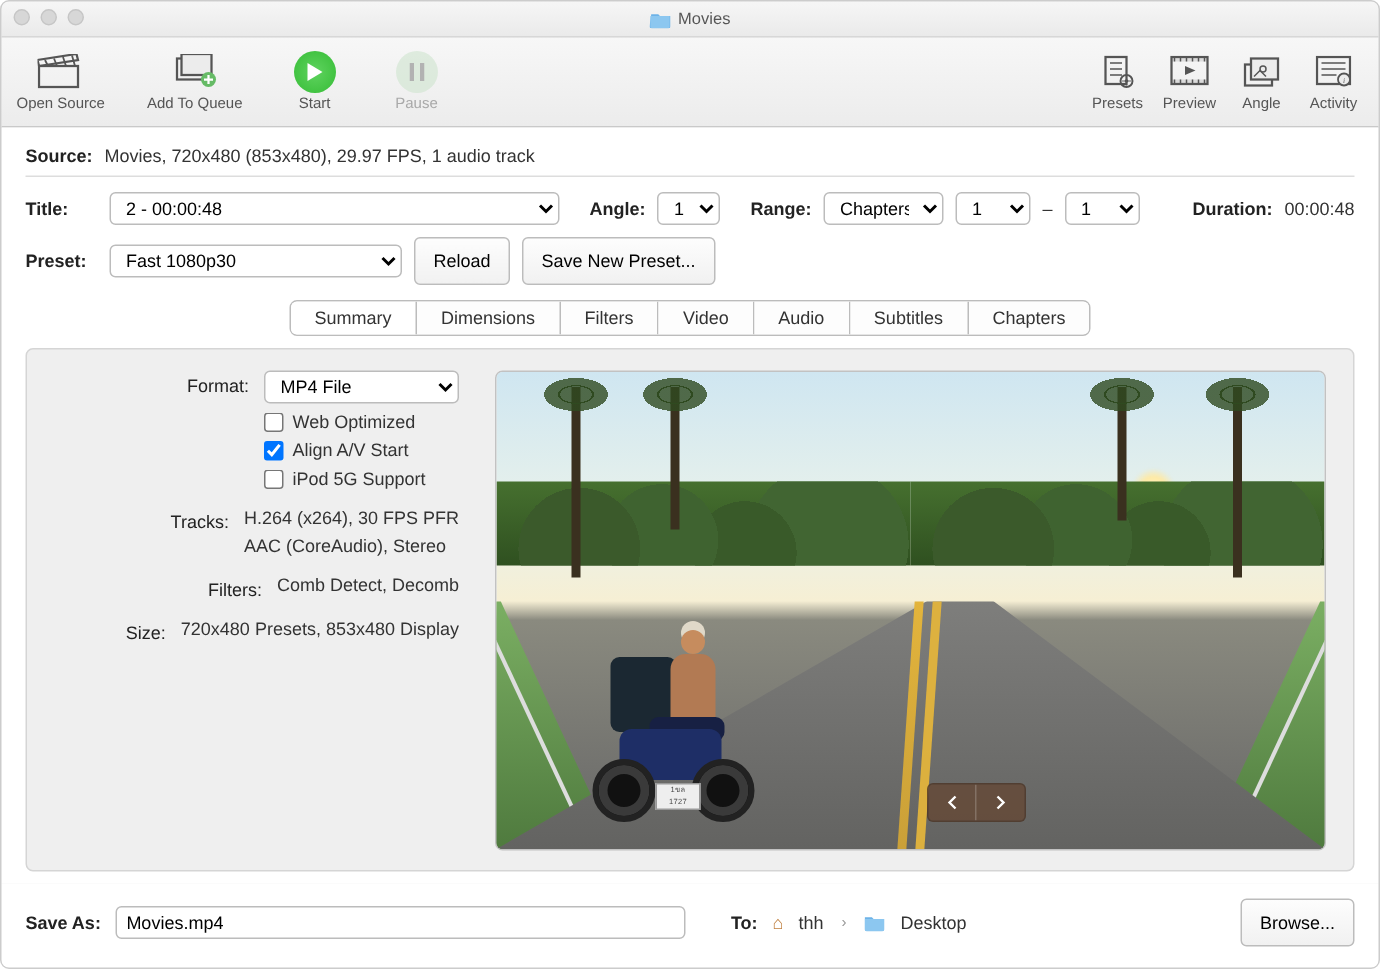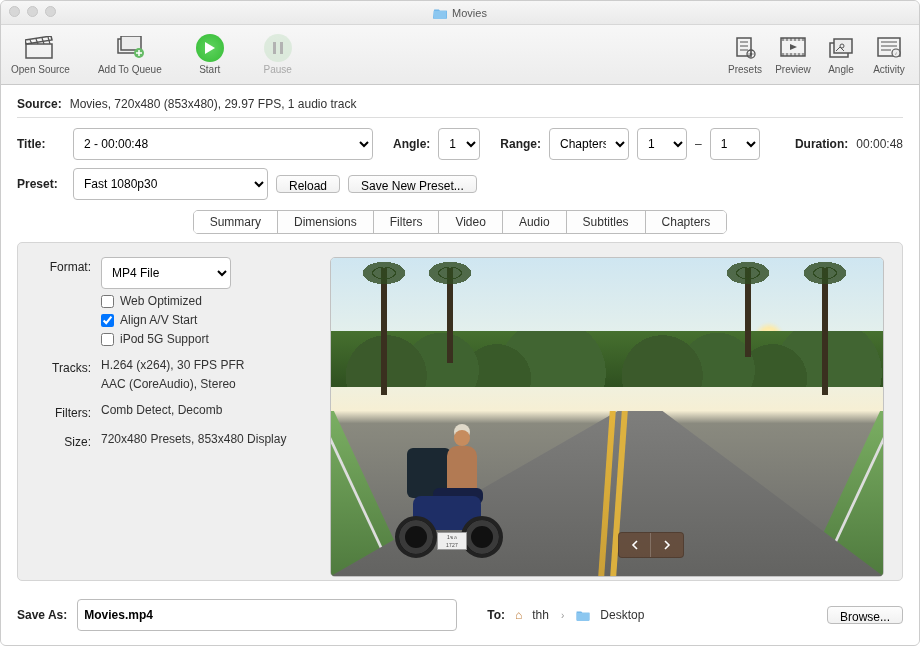--- a/index.html
+++ b/index.html
@@ -25,34 +25,34 @@
     .pause-btn { width:28px; height:28px; border-radius:50%; background:#cfe5cf; display:flex; align-items:center; justify-content:center; opacity:.6; }
     .pause-btn svg { fill:#888; }
 
     
     .body { flex:1; background:#fff; padding: 12px 16px 8px 16px; display:flex; flex-direction:column; gap:8px; overflow:hidden; }
     .row { display:flex; align-items:center; gap:8px; font-size:12px; }
     .lbl { font-weight:bold; color:#222; }
 
     hr.sep { border:0; border-top:1px solid #ddd; margin: -2px 0 2px 0; }
 
-    select, input[type=text] { font-size:12px; padding: 2px 6px; border:1px solid #bcbcbc; border-radius:4px; background:#fff; height:32px; }
+    select, input[type=text] { font-size:12px; padding: 2px 6px; border:1px solid #bcbcbc; border-radius:4px; background:#fff; height:22px; }
     .sel-wide { min-width: 300px; }
-    .btn { font-size:12px; padding: 3px 12px; border:1px solid #bcbcbc; border-radius:4px; background:linear-gradient(#fdfdfd,#f1f1f1); cursor:pointer; height:18px; }
+    .btn { font-size:12px; padding: 3px 12px; border:1px solid #bcbcbc; border-radius:4px; background:linear-gradient(#fdfdfd,#f1f1f1); cursor:pointer; height:32px; }
 
     
     .tabs-wrap { display:flex; justify-content:center; margin-top:2px; }
     .tabbar { display:flex; border:1px solid #bcbcbc; border-radius:5px; overflow:hidden; }
     .tab { padding:4px 16px; font-size:12px; border-right:1px solid #bcbcbc; background:#fdfdfd; cursor:pointer; }
     .tab:last-child { border-right:0; }
     .tab.active { background:#fff; box-shadow: inset 0 -2px 0 #fff; }
 
     
     .panel { flex:1; background:#efefef; border:1px solid #d5d5d5; border-radius:5px; padding: 14px 18px; display:flex; gap: 24px; overflow:hidden; }
-    .panel-left { width: 270px; display:flex; flex-direction:column; gap:12px; }
+    .panel-left { width: 270px; display:flex; flex-direction:column; gap:12px;align-items:flex-end; }
     .pl-row { display:flex; align-items:flex-start; gap:10px; font-size:12px; }
     .pl-label { width:55px; text-align:right; color:#222; padding-top:3px; }
     .pl-body { flex:1; display:flex; flex-direction:column; gap:5px; font-size:12px; color:#333; }
     .chk { display:flex; align-items:center; gap:6px; font-size:12px; }
 
     .preview { flex:1; max-width: 570px; height: 320px; border-radius: 5px; border: 1px solid #c2c2c2; position: relative; overflow: hidden; }
     .sky { position:absolute; inset:0; background: linear-gradient(#cfe6f1 0%, #e9f2eb 30%, #f6efd4 48%, #8a8a7f 52%, #666 100%); }
     .road { position:absolute; left:0; right:0; bottom:0; top:48%; background: linear-gradient(#7e7e7c, #636361); clip-path: polygon(0% 100%, 100% 100%, 60% 0%, 52% 0%); }
     .center-line { position:absolute; left:50%; bottom:0; width:6px; height:52%; background: linear-gradient(#e3b43c, #caa038); transform: translateX(-50%) skewX(-4deg); box-shadow: 12px 0 0 0 rgba(227,180,60,.95); }
     .bike-lane { position:absolute; bottom:0; width:80px; height:52%; background:linear-gradient(#7baf63,#4f7a3e); }
@@ -83,21 +83,21 @@
     .rider .person::after { content:""; position:absolute; top:-16px; left:7px; width:16px; height:16px; border-radius:50%; background:#c68c5e; box-shadow: 0 -6px 0 0 #e0d9c9; }
     .rider .bag { position:absolute; bottom:60px; left:16px; width:44px; height:50px; background:#1b2832; border-radius:6px; }
     .plate { position:absolute; bottom:8px; left:46px; width:30px; height:18px; background:#eee; border:1px solid #999; font-size:5px; text-align:center; line-height:8px; color:#444; letter-spacing:.2px; }
 
     .nav-pager { position:absolute; bottom:18px; left:52%; display:flex; background:rgba(100,70,50,.75); border:1px solid rgba(0,0,0,.2); border-radius:4px; overflow:hidden; }
     .nav-pager .pg { width:32px; height:24px; display:flex; align-items:center; justify-content:center; color:#fff; cursor:pointer; }
     .nav-pager .pg:first-child { border-right:1px solid rgba(255,255,255,.2); }
 
     
     .footer { padding: 10px 16px 14px; background:#fff; display:flex; align-items:center; gap:10px; }
-    .footer input[type=text] { flex: 0 0 380px; font-weight: bold; }
+    .footer input[type=text] { flex: 0 0 380px; }
     .home-ic { color:#c08040; }
     .fold-ic { width:14px; height:12px; }
     .crumb-sep { color:#999; font-size:10px; padding:0 2px; }
 
     
     .numsel { width:50px; }
   </style>
 </head>
 <body>
 

